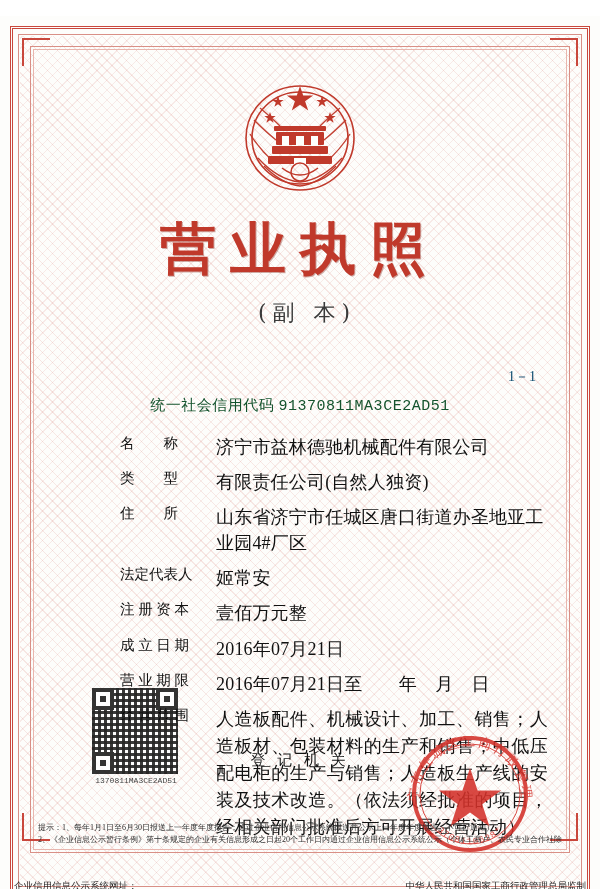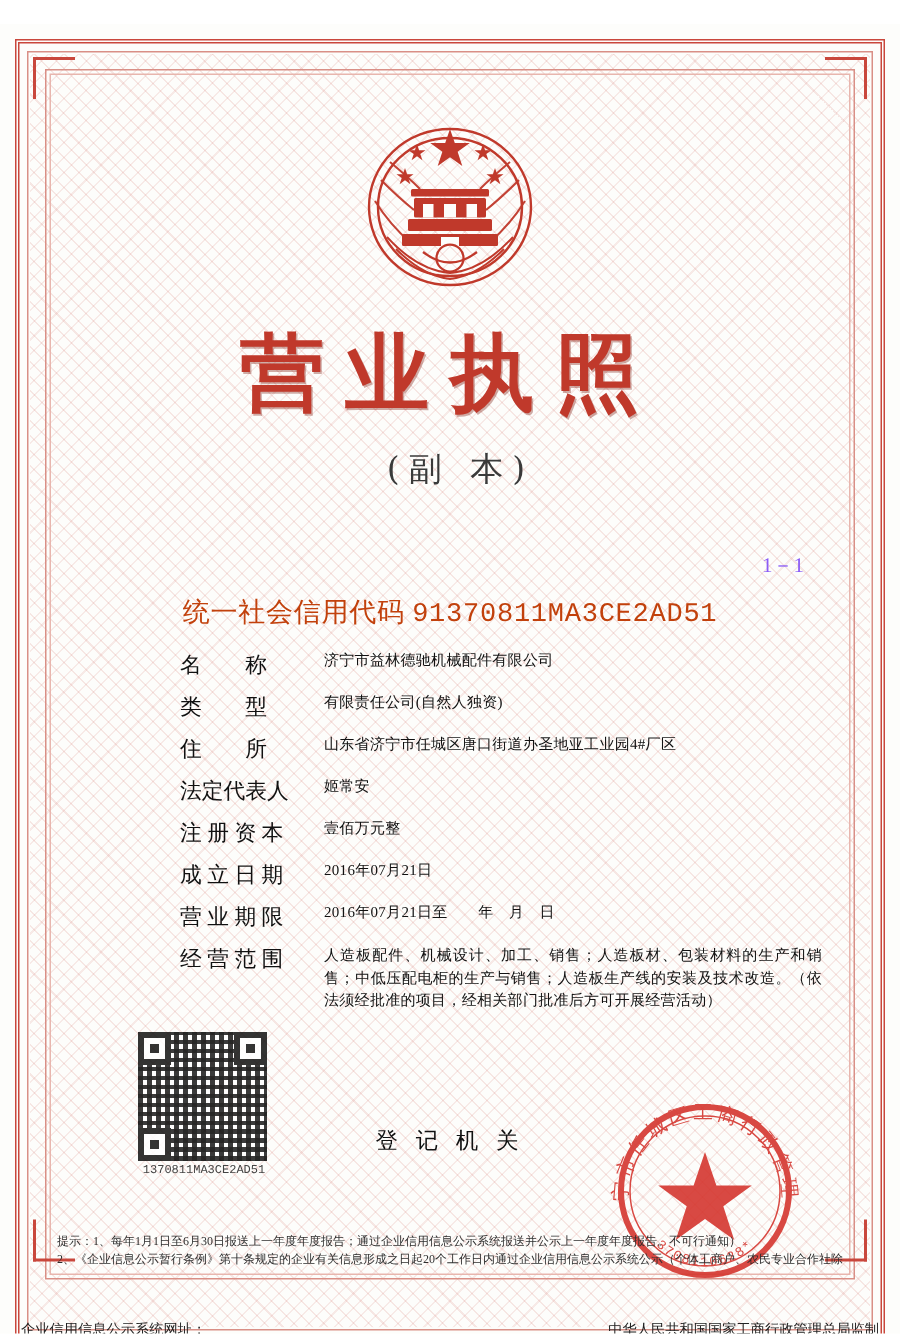--- a/index.html
+++ b/index.html
@@ -104,32 +104,32 @@
     letter-spacing: 6px;
     color: #3a3a3a;
     padding-left: 14px;
   }
   .serial {
     position: absolute;
     right: 64px;
     top: 352px;
     font-family: "Liberation Serif", serif;
     font-size: 14px;
-    color: #8b5cf6;
+    color: #0c4a6e;
   }
 
   
   .credit-code {
     position: absolute;
     left: 0; right: 0;
     top: 380px;
     text-align: center;
     font-family: "Liberation Serif", serif;
-    font-size: 18px;
-    color: #c2410c;
+    font-size: 15px;
+    color: #14532d;
     letter-spacing: 0.5px;
   }
   .credit-code .code-val {
     font-family: "Liberation Mono", monospace;
     letter-spacing: 0.5px;
   }
 
   
   .fields {
     position: absolute;
@@ -152,21 +152,21 @@
     white-space: nowrap;
   }
   .row .label.spread {
     display: flex;
     justify-content: space-between;
     padding-right: 10px;
     box-sizing: border-box;
   }
   .row .value {
     flex: 1;
-    font-size: 10px;
+    font-size: 18px;
     line-height: 1.45;
     letter-spacing: 0.2px;
   }
   .row.scope .value {
     line-height: 1.5;
     text-align: justify;
   }
 
   
   .registrar {

